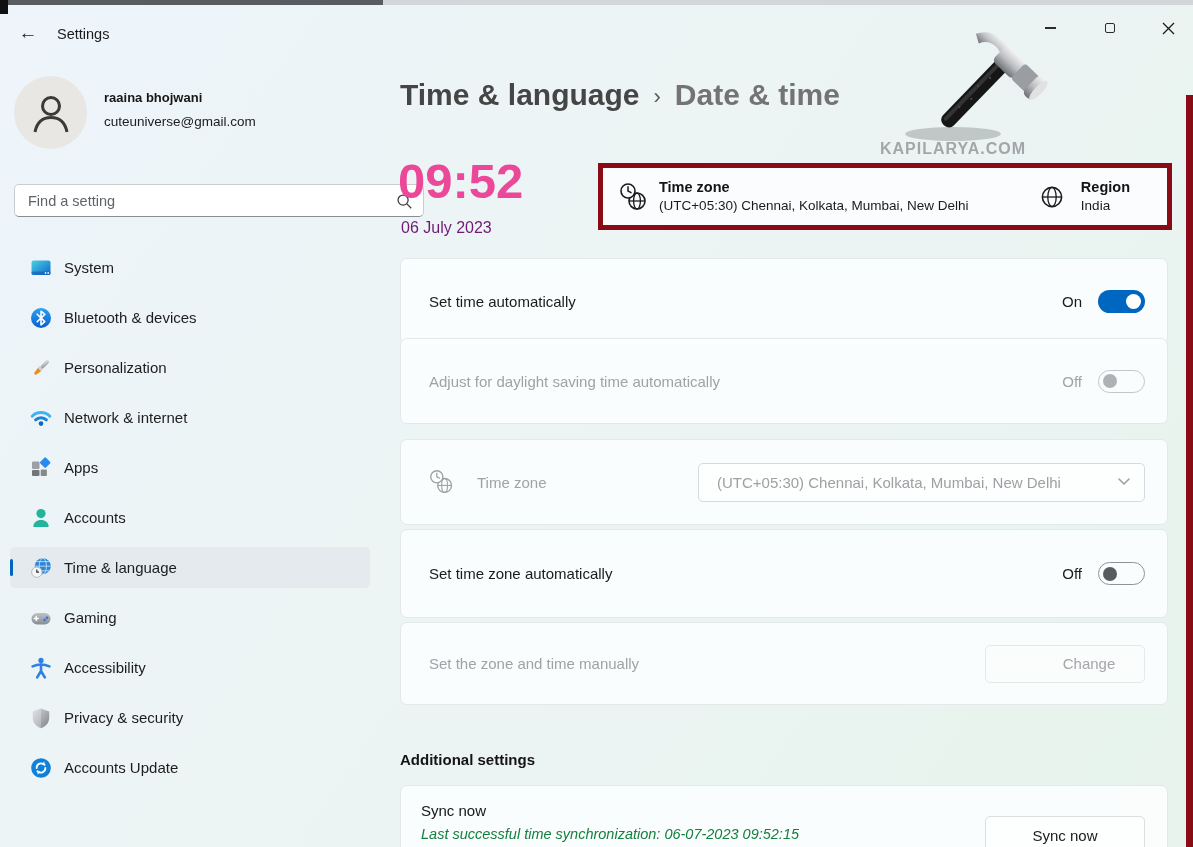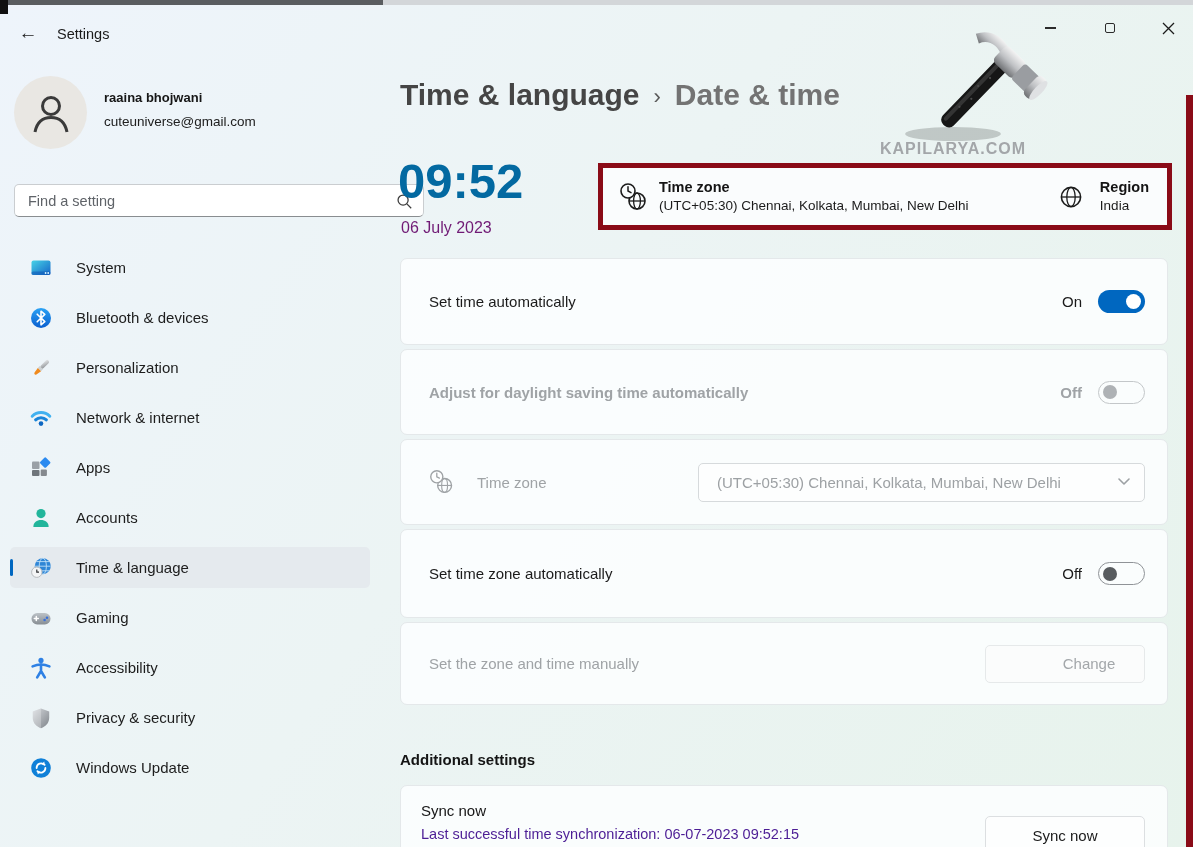--- a/index.html
+++ b/index.html
@@ -37,53 +37,53 @@
                border:1px solid #cacdd0; border-bottom:1px solid #898d90; border-radius:5px;
                display:flex; align-items:center; padding:0 10px 0 13px; }
   .searchbox input { flex:1; border:none; outline:none; font-family:inherit; font-size:14.5px; color:#3a3a3a; background:transparent; }
   .searchbox input::placeholder { color:#5f6368; opacity:1; }
 
   
   .nav { left:0; top:247px; width:380px; }
   .nav-item { position:relative; margin:0 10px 9px 10px; height:41px; border-radius:5px;
               display:flex; align-items:center; padding-left:20px; cursor:pointer; }
   .nav-item .ic { width:22px; height:22px; flex:0 0 22px; }
-  .nav-item .lbl { margin-left:24px; font-size:15px; color:#1d1d1d; white-space:nowrap; }
+  .nav-item .lbl { margin-left:12px; font-size:15px; color:#1d1d1d; white-space:nowrap; }
   .nav-item.sel { background:#e5eaee; }
   .nav-item.sel::before { content:""; position:absolute; left:0; top:12px; width:3px; height:17px;
                           border-radius:2px; background:#0067c0; }
 
   
   .breadcrumb { left:400px; top:78px; font-size:30px; display:flex; align-items:center; gap:14px; }
   .bc-parent { color:#454545; font-weight:600; cursor:pointer; }
   .bc-sep { color:#5a5a5a; font-size:22px; padding-top:3px; }
   .bc-current { color:#737373; font-weight:600; }
 
-  .clock-time { left:398px; top:153px; font-size:49px; font-weight:600; letter-spacing:0px; color:#0369a1; }
+  .clock-time { left:398px; top:153px; font-size:49px; font-weight:600; letter-spacing:0px; color:#ec4899; }
   .clock-date { left:401px; top:219px; font-size:16px; color:#701a75; }
 
   
   .redbox { left:598px; top:163px; width:574px; height:67px; border:5px solid #8a0b17;
             background:#fafcfd; display:flex; align-items:center; padding:0 14px 0 16px; }
   .ov-group { display:flex; align-items:center; }
   .ov-icon { width:30px; height:30px; flex:0 0 30px; }
   .ov-texts { margin-left:10px; }
   .ov-title { font-size:14.5px; font-weight:bold; color:#141414; line-height:19px; }
   .ov-value { font-size:13.5px; color:#1b1b1b; line-height:18px; white-space:nowrap; }
-  .ov-right { margin-left:auto; margin-right:4px; }
+  .ov-right { margin-left:auto; margin-right:23px; }
   .ov-right .ov-icon { width:26px; height:26px; flex-basis:26px; }
   .ov-right .ov-texts { margin-left:16px; }
 
   
   .card { left:400px; width:768px; background:rgba(253,254,255,0.85); border:1px solid #e4e8ea;
           border-radius:7px; display:flex; align-items:center; padding:0 22px 0 28px; }
   .card .label { font-size:15px; color:#1b1b1b; }
   .card.disabled .label, .card .label.dim { color:#9fa3a6; }
   .card-1 { top:258px; height:87px; }
-  .card-2 { top:349px; height:86px;font-weight:bold; }
+  .card-2 { top:338px; height:86px; }
   .card-3 { top:439px; height:86px; }
   .card-4 { top:529px; height:89px;gap:25px; }
   .card-5 { top:622px; height:83px; }
 
   .right-ctl { margin-left:auto; display:flex; align-items:center; gap:16px; }
   .state-lbl { font-size:15px; color:#1b1b1b; }
   .state-lbl.dim { color:#9fa3a6; }
 
   .toggle { width:47px; height:23px; border-radius:12px; position:relative; cursor:pointer; }
   .toggle.on { background:#0067c0; }
@@ -102,21 +102,21 @@
   .btn { width:160px; height:38px; border-radius:5px; display:flex; align-items:center; justify-content:center;
          font-size:15px; cursor:pointer; }
   .btn.dis { background:#fbfcfc; border:1px solid #e6e9ea; color:#a3a7aa; cursor:default;padding-left:48px; }
   .btn.normal { background:#fdfefe; border:1px solid #dcdfe1; color:#1b1b1b; }
 
   .section-heading { left:400px; top:751px; font-size:15px; font-weight:bold; color:#141414; }
 
   .sync-card { left:400px; top:785px; width:768px; height:120px; background:rgba(253,254,255,0.85);
                border:1px solid #e4e8ea; border-radius:7px; padding:16px 22px 0 20px; display:flex; }
   .sync-texts .t { font-size:15px; color:#161616; margin-bottom:7px; }
-  .sync-texts .d { font-size:14.5px; color:#4c1d95; }
+  .sync-texts .d { font-size:14.5px; color:#15803d;font-style:italic; }
   .sync-btn-wrap { margin-left:auto; padding-top:14px; }
 
   
   .hammer { left:898px; top:22px; width:190px; height:122px; pointer-events:none; }
   .wm-text { left:880px; top:140px; font-size:16px; font-weight:bold; letter-spacing:1px; color:#a3a6a9; }
 
   .red-edge { left:1186px; top:95px; width:7px; height:752px; background:#8a0b17; }
 </style>
 </head>
 <body>
@@ -285,21 +285,21 @@
   </div>
 
   <div class="nav-item">
     <svg class="ic" viewBox="0 0 22 22">
       <circle cx="11" cy="11" r="9.8" fill="#1080d8"></circle>
       <path d="M6.6 11 a4.6 4.6 0 0 1 8 -3.1" fill="none" stroke="#fff" stroke-width="1.8" stroke-linecap="round"></path>
       <path d="M15.4 11 a4.6 4.6 0 0 1 -8 3.1" fill="none" stroke="#fff" stroke-width="1.8" stroke-linecap="round"></path>
       <path d="M14.2 4.6 l0.6 3.4 -3.3 -0.5 z" fill="#fff"></path>
       <path d="M7.8 17.4 l-0.6 -3.4 3.3 0.5 z" fill="#fff"></path>
     </svg>
-    <span class="lbl">Windows Update</span>
+    <span class="lbl">Accounts Update</span>
   </div>
 </div>
 
 <div class="abs breadcrumb">
   <span class="bc-parent">Time &amp; language</span>
   <span class="bc-sep">›</span>
   <span class="bc-current">Date &amp; time</span>
 </div>
 
 <div class="abs clock-time">09:52</div>

